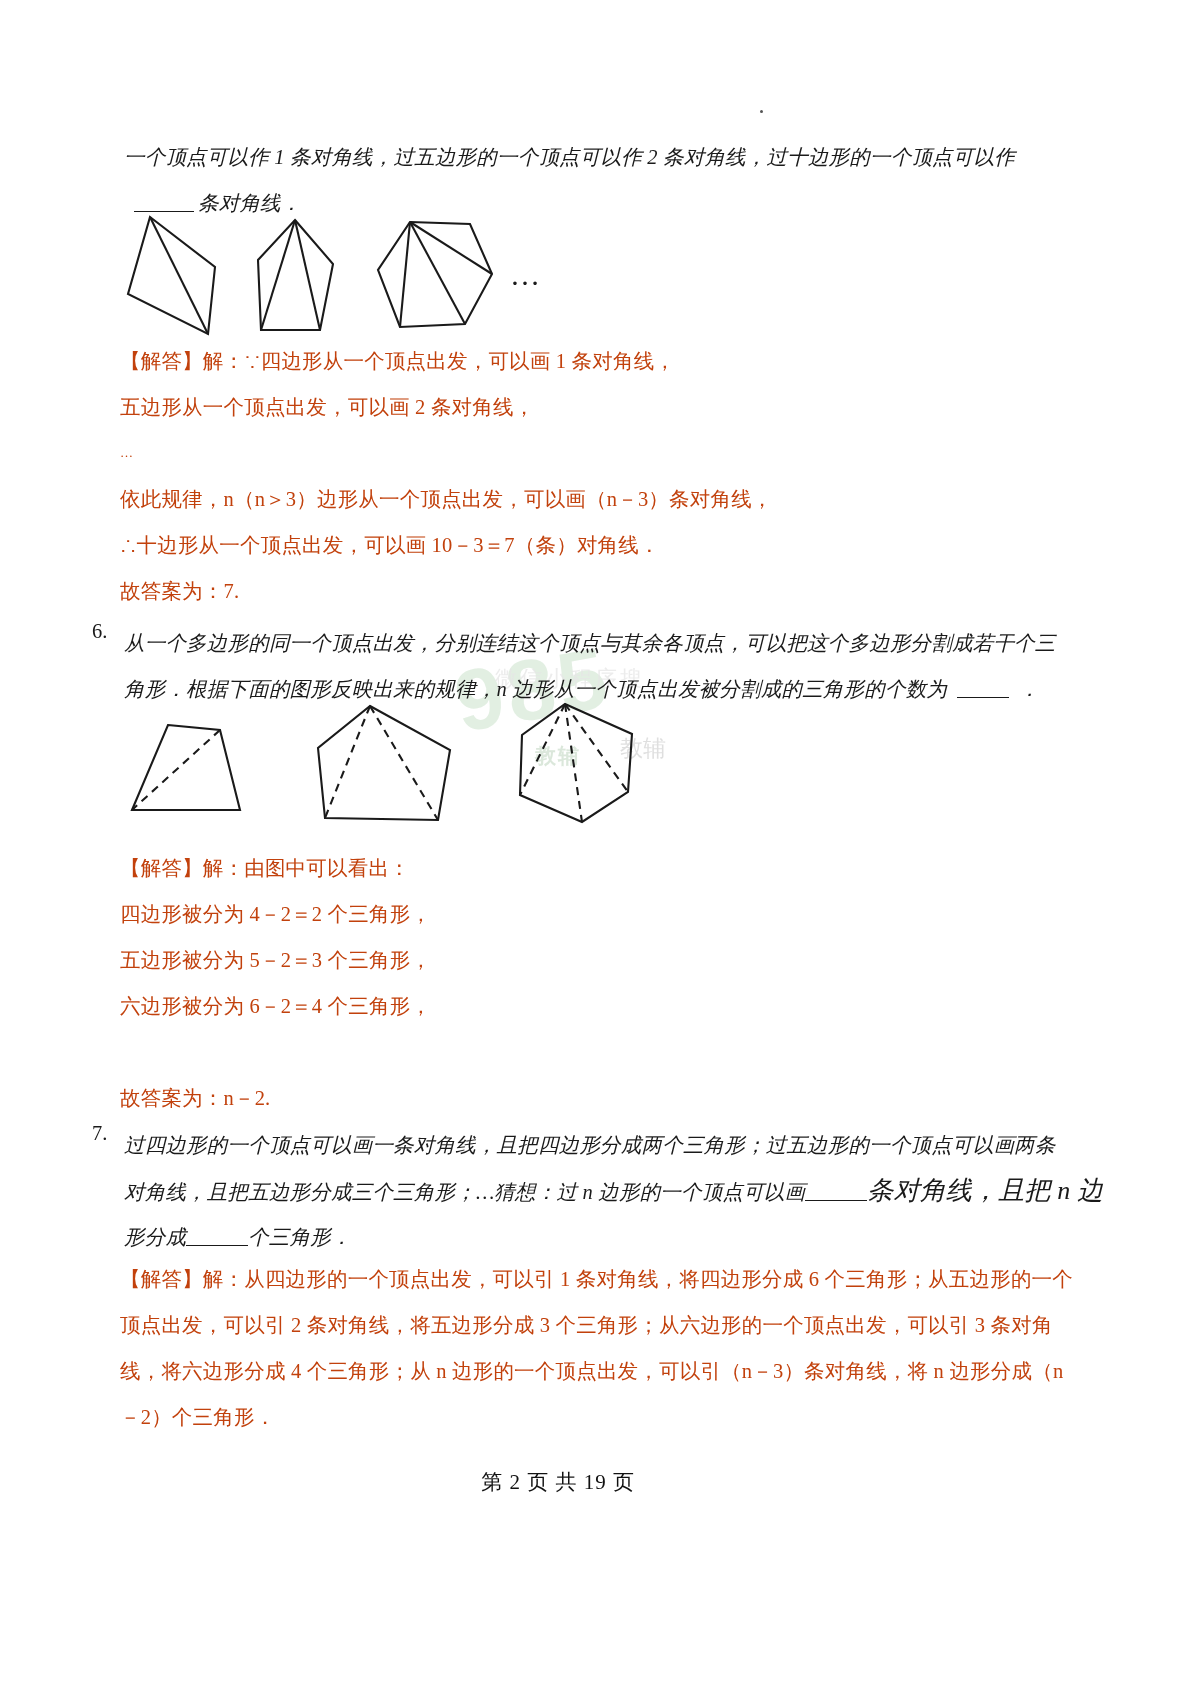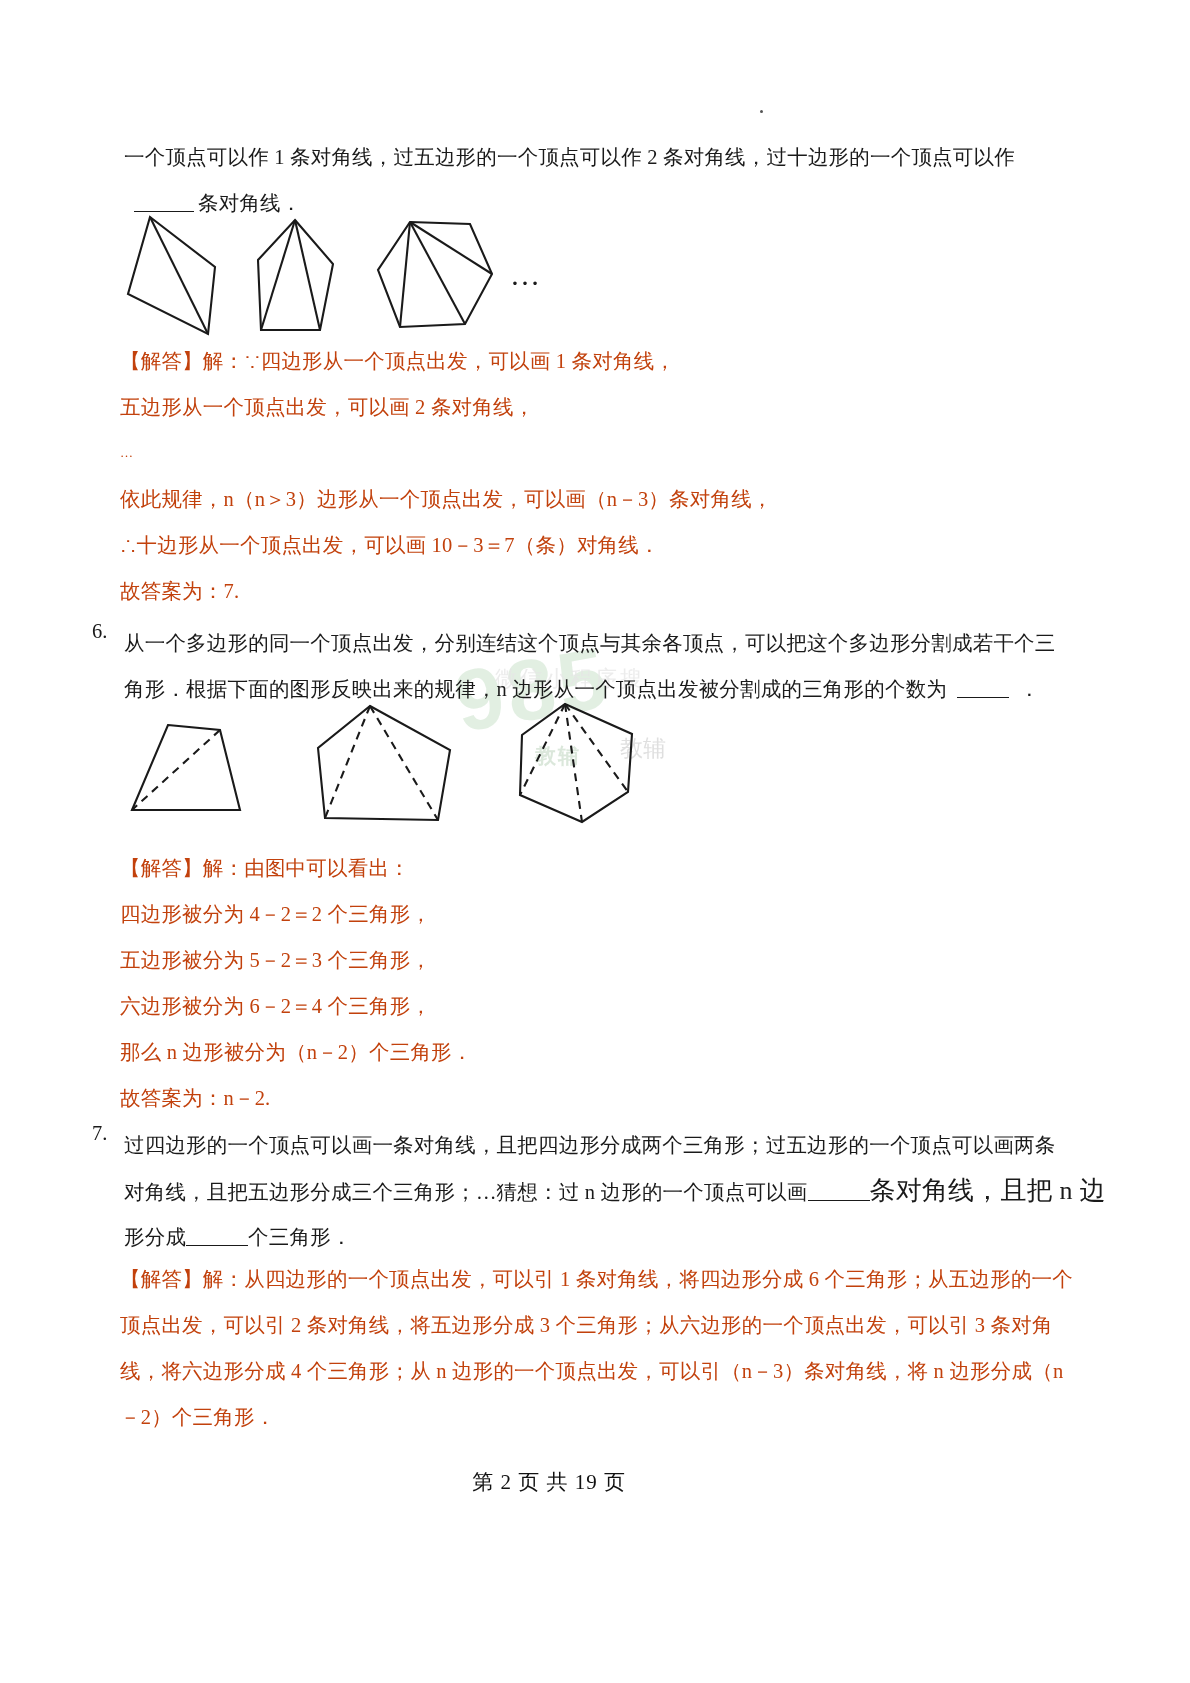--- a/index.html
+++ b/index.html
@@ -23,21 +23,21 @@
     padding: 0;
   }
 
   
   .para {
     font-size: 20.5px;
     line-height: 46px;
     letter-spacing: 0.2px;
     white-space: pre-wrap;
   }
-  .black { color: #1a1a1a; }
+  .black { color: #1a1a1a; font-style: italic; }
   .red   { color: #c2410c; }
   .num {
     position: absolute;
     font-size: 20.5px;
     color: #1a1a1a;
   }
 
   .blank-ul {
     display: inline-block;
     border-bottom: 1.6px solid #1a1a1a;
@@ -83,20 +83,21 @@
   
   .footer {
     position: absolute;
     left: 0;
     top: 1468px;
     width: 1098px;
     text-align: center;
     font-size: 21px;
     color: #111111;
     letter-spacing: 1px;
+    padding-left: 9px;
   }
   .footer .pg { font-family: "Liberation Serif", serif; }
 
   .dot-top {
     position: absolute;
     left: 760px;
     top: 110px;
     width: 3px;
     height: 3px;
     background: #555;
@@ -181,21 +182,20 @@
         <line x1="445" y1="4" x2="462" y2="122" stroke-dasharray="8 6"></line>
         <line x1="445" y1="4" x2="400" y2="95" stroke-dasharray="8 6"></line>
       </g>
     </svg>
   </div>
 
   <div class="para red" style="position:absolute; left:120px; top:845px;">【解答】解：由图中可以看出：</div>
   <div class="para red" style="position:absolute; left:120px; top:891px;">四边形被分为 4－2＝2 个三角形，</div>
   <div class="para red" style="position:absolute; left:120px; top:937px;">五边形被分为 5－2＝3 个三角形，</div>
   <div class="para red" style="position:absolute; left:120px; top:983px;">六边形被分为 6－2＝4 个三角形，</div>
-  <div class="para red" style="position:absolute; left:120px; top:1029px;">那么 n 边形被分为（n－2）个三角形．</div>
   <div class="para red" style="position:absolute; left:120px; top:1075px;">故答案为：n－2.</div>
 
   <div class="num" style="left:92px; top:1122px;">7.</div>
   <div class="para black" style="position:absolute; left:124px; top:1122px; width:990px;">过四边形的一个顶点可以画一条对角线，且把四边形分成两个三角形；过五边形的一个顶点可以画两条</div>
 
   <div style="position:absolute; left:124px; top:1168px;">
     <span class="para black" style="font-size:20.5px;">对角线，且把五边形分成三个三角形；…猜想：过 n 边形的一个顶点可以画</span><span class="blank-ul" style="width:62px;"></span><span class="para black" style="font-size:26px;">条对角线，且把 n 边</span>
   </div>
 
   <div style="position:absolute; left:124px; top:1214px;">

